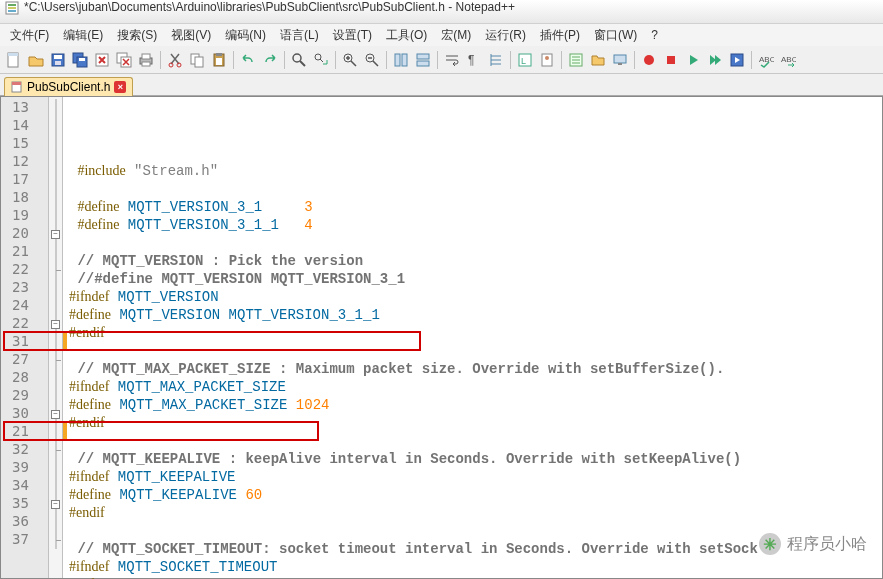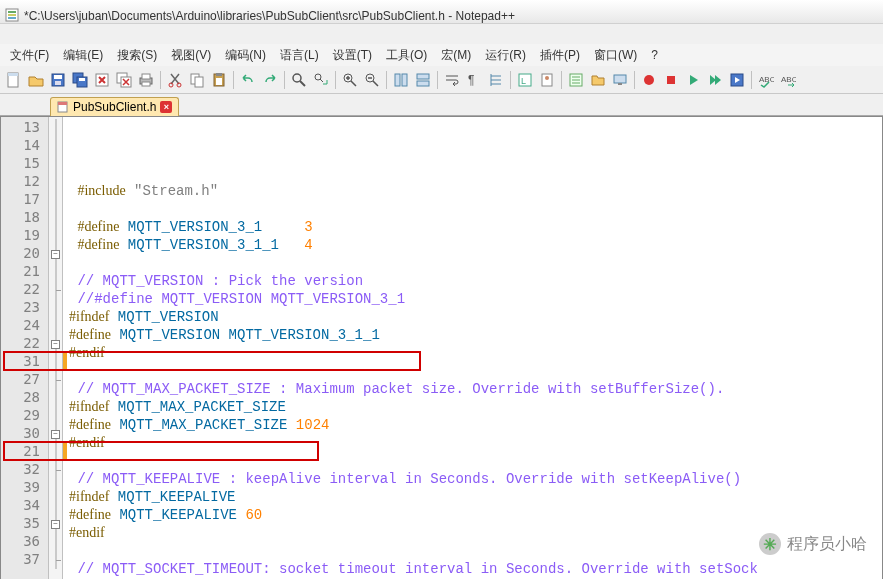--- a/index.html
+++ b/index.html
@@ -10,37 +10,36 @@
     width: 883px;
     height: 579px;
     overflow: hidden;
     position: relative;
   }
   .title-bar {
     background: linear-gradient(#ffffff, #e8e8e8);
     border-bottom: 1px solid #d0d0d0;
     height: 24px;
     display: flex;
-    align-items: flex-end;
+    align-items: flex-start;
     padding-left: 4px;
   }
   .title-icon {
     width: 16px; height: 16px;
     display: inline-flex; align-items: center; justify-content: center;
     margin-right: 4px;
   }
   .title-text { color: #333; }
   .menu-bar {
     background: #f4f4f4;
     height: 22px;
     display: flex;
     align-items: center;
     gap: 2px;
     padding-left: 4px;
-    margin-top: 20px;
   }
   .menu-item {
     padding: 2px 6px;
     color: #333;
     cursor: default;
   }
   .toolbar {
     background: #f0f0f0;
     height: 28px;
     display: flex;
@@ -68,21 +67,20 @@
   .tab {
     background: #ffe8b0;
     border: 1px solid #c0a050;
     border-bottom: none;
     border-radius: 3px 3px 0 0;
     padding: 2px 6px;
     display: flex; align-items: center; gap: 4px;
     font-size: 12px;
     position: relative;
     top: 1px;
-    margin-left: 46px;
   }
   .tab-icon {
     width: 12px; height: 12px;
     display: inline-flex; align-items: center; justify-content: center;
   }
   .tab-close {
     width: 12px; height: 12px;
     background: #d33; color: #fff; border-radius: 2px;
     display: inline-flex; align-items: center; justify-content: center;
     font-size: 9px; font-weight: bold; line-height: 1;
@@ -92,21 +90,21 @@
     background: #fff;
     height: calc(579px - 24px - 22px - 28px - 22px);
     border: 1px solid #888;
     position: relative;
   }
   .gutter {
     background: #e8e8e8;
     border-right: 1px solid #c0c0c0;
     width: 48px;
     padding-top: 2px;
-    text-align: right;
+    text-align: center;
   }
   .gutter-line {
     color: #808080;
     font-family: Consolas, monospace;
     font-size: 14px;
     height: 18px;
     padding-right: 8px;
   }
   .fold-col {
     width: 14px;
@@ -145,21 +143,21 @@
     flex: 1;
     font-family: Consolas, "Courier New", monospace;
     font-size: 14px;
     padding-top: 2px;
     position: relative;
     white-space: pre;
   }
   .code-line { height: 18px; padding-left: 2px; }
   .pp { color: #7a5c00; font-family: Liberation Serif, serif; }
   .str { color: #808080; }
-  .cmt { color: #8b5cf6; }
+  .cmt { color: #737373; font-weight: bold; }
   .num { color: #ff8000; }
   .txt { color: #0369a1; }
   .highlight-box {
     position: absolute;
     border: 2px solid #d00000;
     pointer-events: none;
   }
   .watermark {
     position: absolute;
     right: 16px; bottom: 24px;

